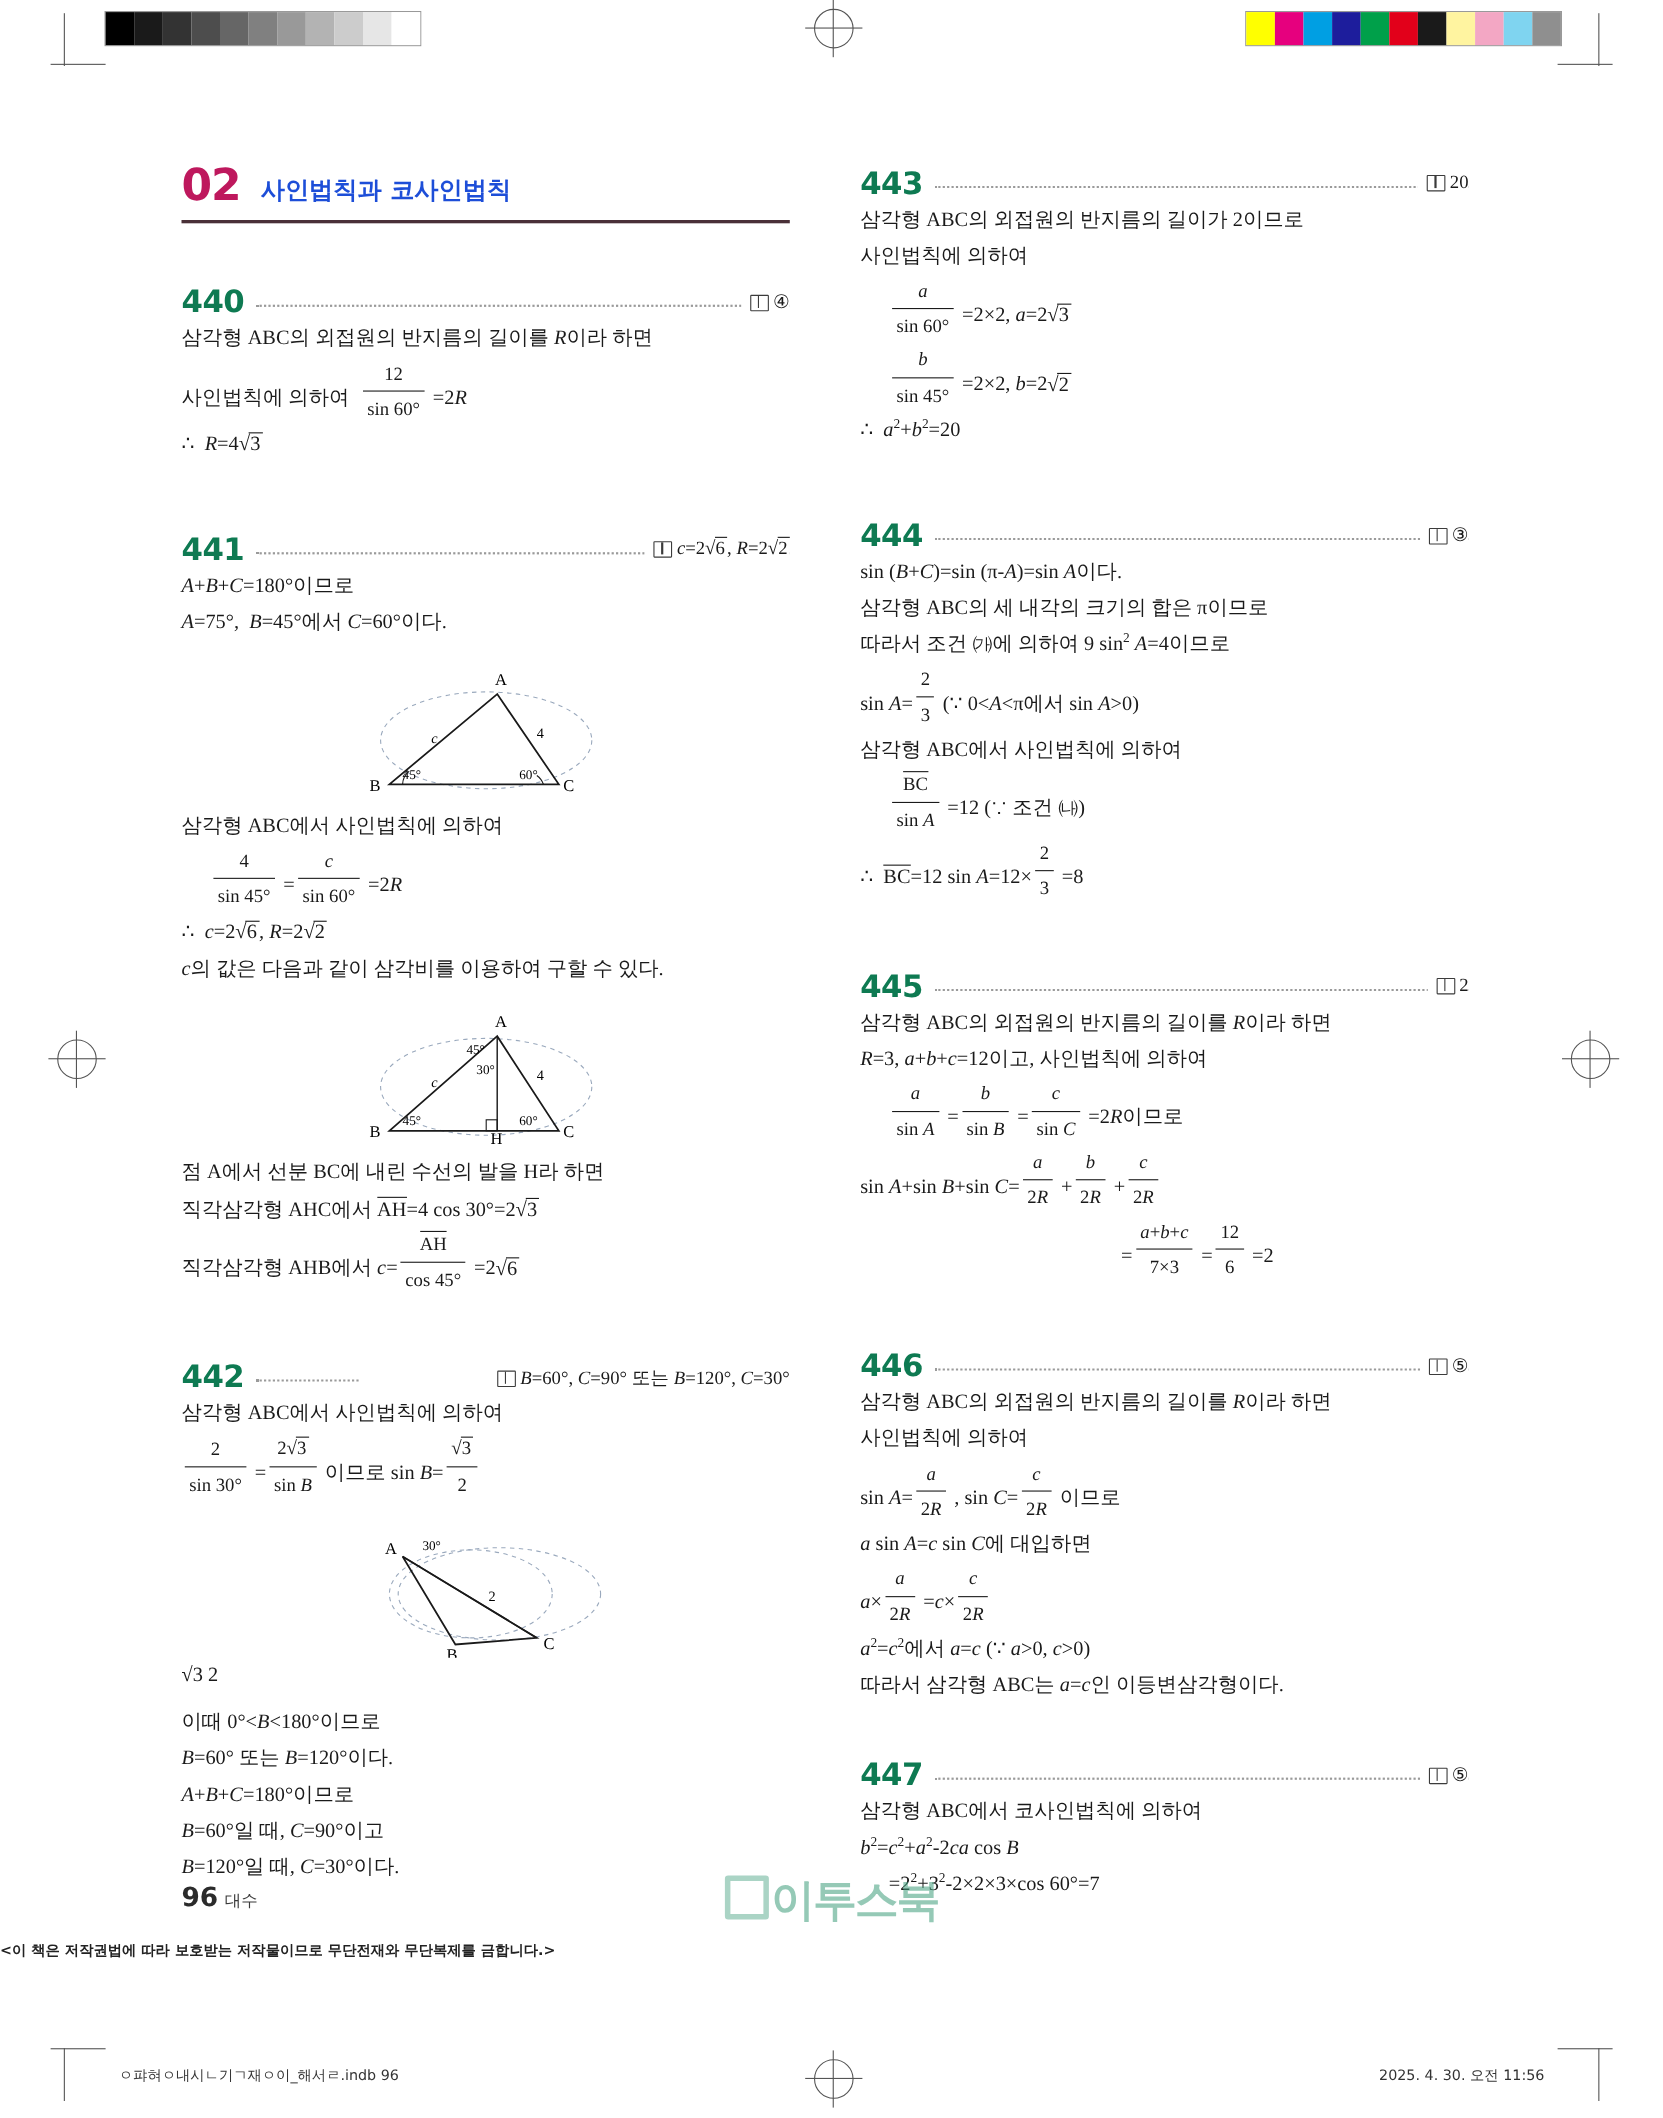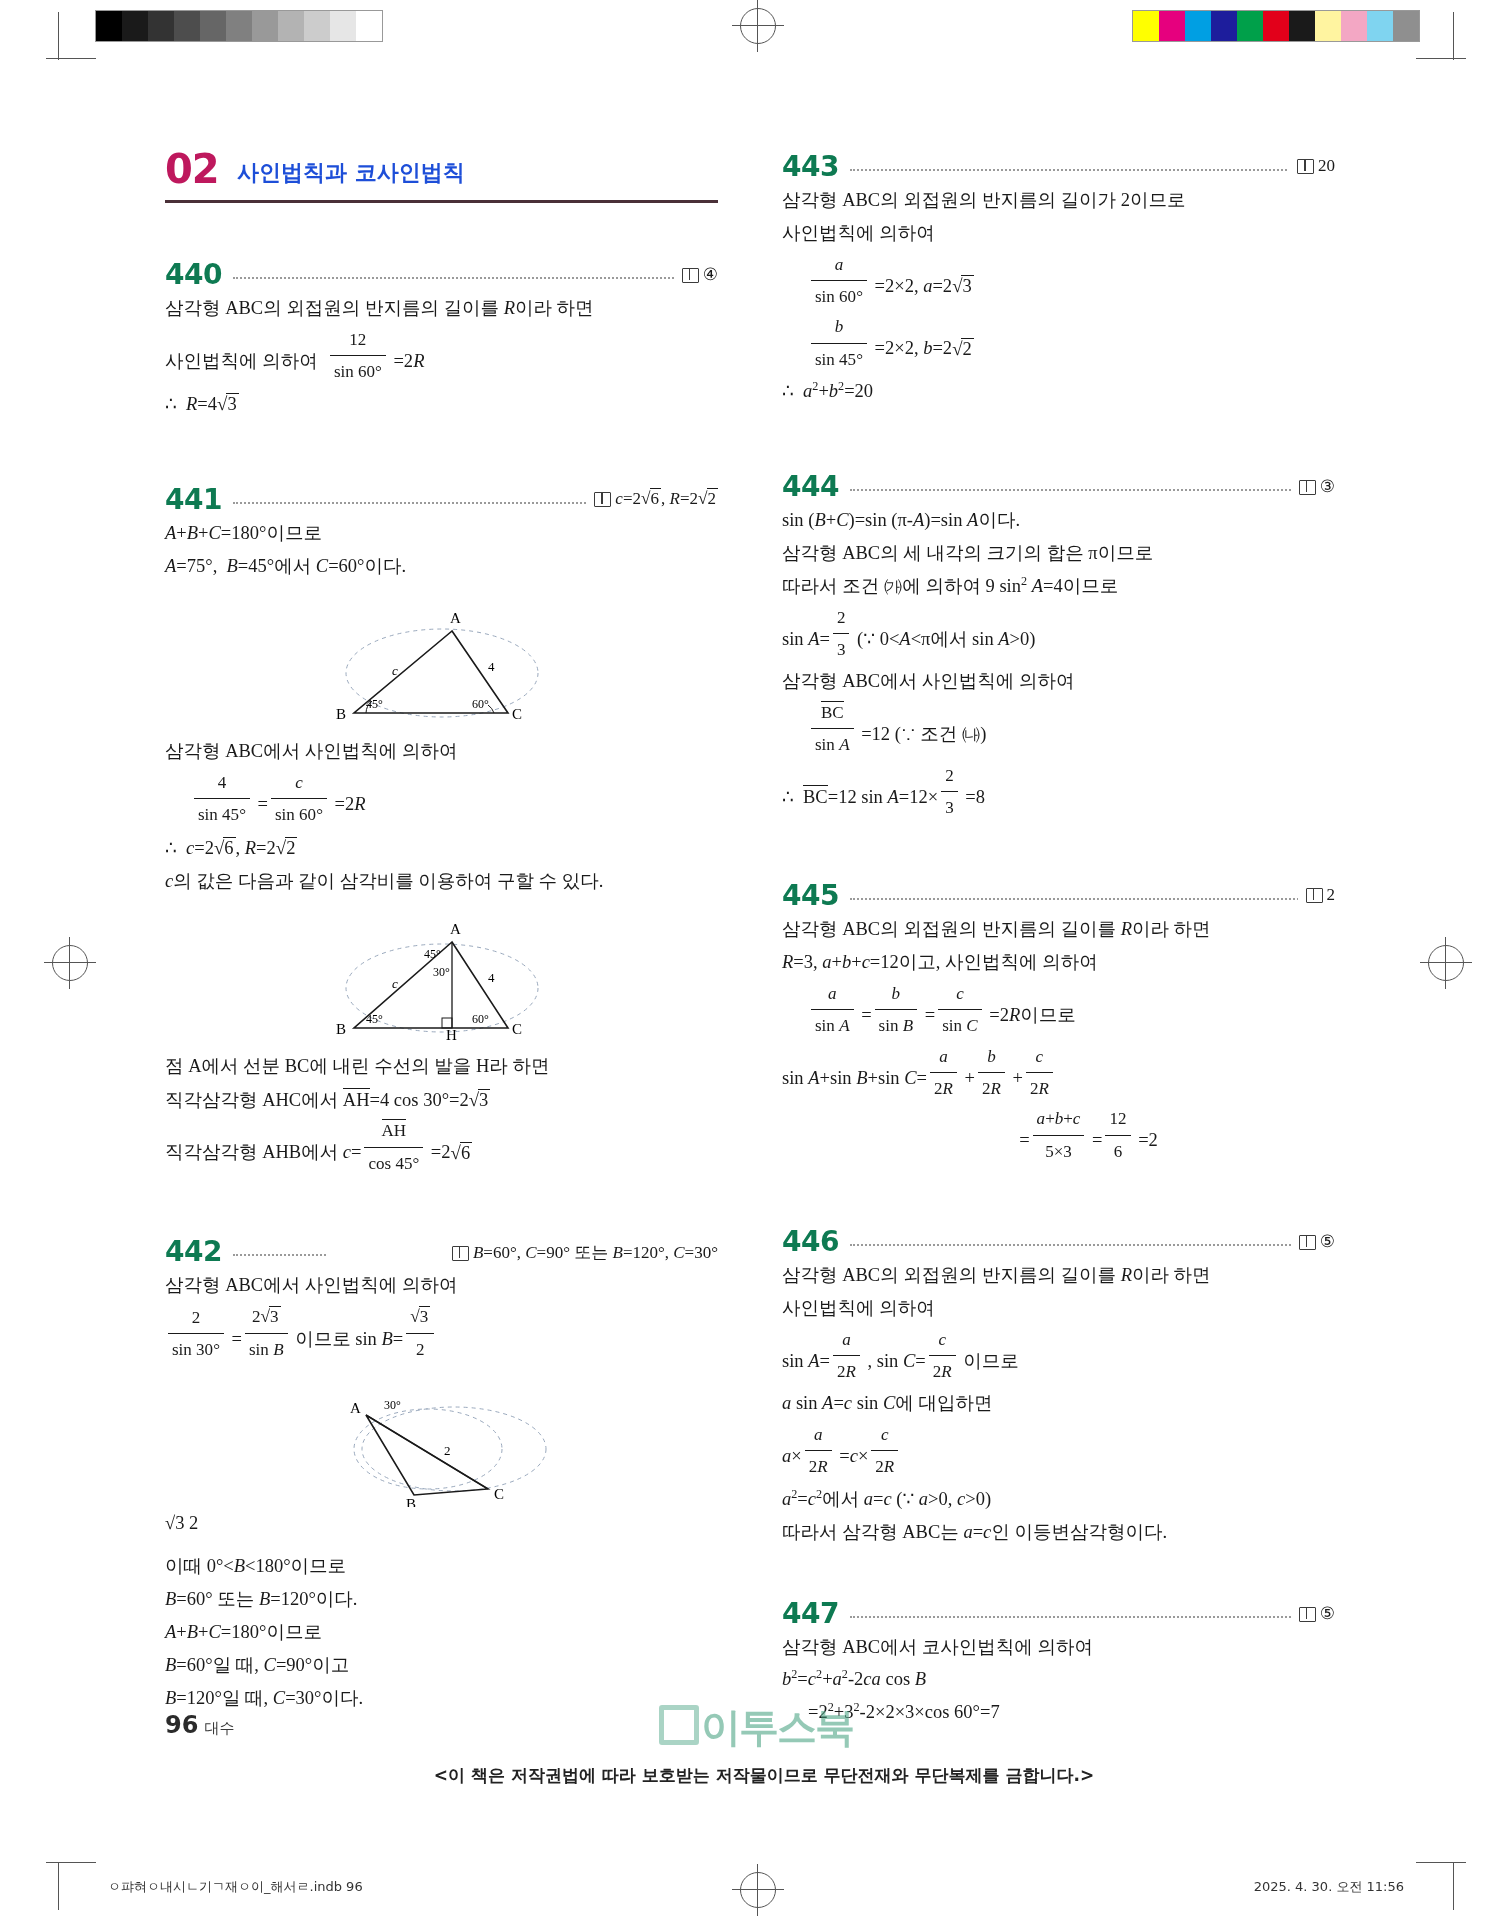--- a/index.html
+++ b/index.html
@@ -57,21 +57,21 @@
   
   .badge{display:inline-block;background:#e8a33d;color:#fff;font-family:"DejaVu Sans",sans-serif;font-weight:bold;font-size:14.5px;padding:3px 10px 4px;border-radius:4px;margin:14px 0 8px;}
 
   
   .fig{position:relative;margin:12px auto 10px;}
   .fig svg{display:block;margin:0 auto;}
 
   
   .pagenum{position:absolute;left:165px;top:1711px;font-family:"DejaVu Sans",sans-serif;font-weight:bold;font-size:24px;color:#2b2b2b;}
   .pagenum span.sub{font-weight:normal;font-size:15px;color:#3a3a3a;margin-left:6px;}
-  .copyright{position:absolute;left:16px;right:0;top:1764px;text-align:center;font-family:"DejaVu Sans",sans-serif;font-weight:bold;font-size:17px;color:#222;}
+  .copyright{position:absolute;left:0;right:0;top:1764px;text-align:left;font-family:"DejaVu Sans",sans-serif;font-weight:bold;font-size:13px;color:#222;}
   .logo{position:absolute;left:50%;transform:translateX(-50%);top:1700px;font-family:"DejaVu Sans",sans-serif;font-weight:bold;font-size:40px;color:#3f9e7c;opacity:.55;letter-spacing:-2px;}
   .logo .bk{display:inline-block;width:30px;height:30px;border:5px solid #3f9e7c;border-radius:3px;vertical-align:-4px;margin-right:2px;opacity:.8;}
   .slug{position:absolute;left:108px;top:1878px;font-family:"DejaVu Sans",sans-serif;font-size:13px;color:#333;}
   .ts{position:absolute;right:108px;top:1878px;font-family:"DejaVu Sans",sans-serif;font-size:13px;color:#333;}
 </style>
 </head>
 <body>
 
 <div class="page">
 
@@ -268,21 +268,21 @@
       <div class="prob-head">
         <span class="prob-no">445</span>
         <span class="dots"></span>
         <span class="ans"><span class="bookicon"></span><span>2</span></span>
       </div>
       <div class="body">
         <p>삼각형 ABC의 외접원의 반지름의 길이를 <span class="it">R</span>이라 하면</p>
         <p><span class="it">R</span>=3, <span class="it">a</span>+<span class="it">b</span>+<span class="it">c</span>=12이고, 사인법칙에 의하여</p>
         <p><span class="ml"></span><span class="frac"><span class="n"><span class="it">a</span></span><span class="d">sin <span class="it">A</span></span></span>&nbsp;=<span class="frac"><span class="n"><span class="it">b</span></span><span class="d">sin <span class="it">B</span></span></span>&nbsp;=<span class="frac"><span class="n"><span class="it">c</span></span><span class="d">sin <span class="it">C</span></span></span>&nbsp;=2<span class="it">R</span>이므로</p>
         <p>sin <span class="it">A</span>+sin <span class="it">B</span>+sin <span class="it">C</span>=<span class="frac"><span class="n"><span class="it">a</span></span><span class="d">2<span class="it">R</span></span></span>&nbsp;+<span class="frac"><span class="n"><span class="it">b</span></span><span class="d">2<span class="it">R</span></span></span>&nbsp;+<span class="frac"><span class="n"><span class="it">c</span></span><span class="d">2<span class="it">R</span></span></span></p>
-        <p style="text-align:center;padding-left:60px;">=<span class="frac"><span class="n"><span class="it">a</span>+<span class="it">b</span>+<span class="it">c</span></span><span class="d">5×3</span></span>&nbsp;=<span class="frac"><span class="n">12</span><span class="d">6</span></span>&nbsp;=2</p>
+        <p style="text-align:center;padding-left:60px;">=<span class="frac"><span class="n"><span class="it">a</span>+<span class="it">b</span>+<span class="it">c</span></span><span class="d">7×3</span></span>&nbsp;=<span class="frac"><span class="n">12</span><span class="d">6</span></span>&nbsp;=2</p>
       </div>
     </div>
 
     <div class="prob" style="margin-top:58px;">
       <div class="prob-head">
         <span class="prob-no">446</span>
         <span class="dots"></span>
         <span class="ans"><span class="bookicon"></span><span>⑤</span></span>
       </div>
       <div class="body">

